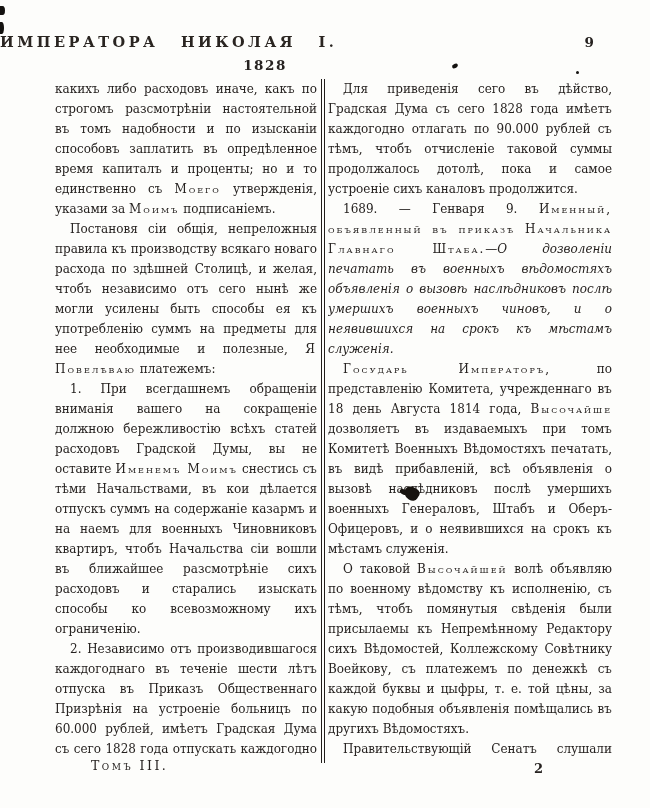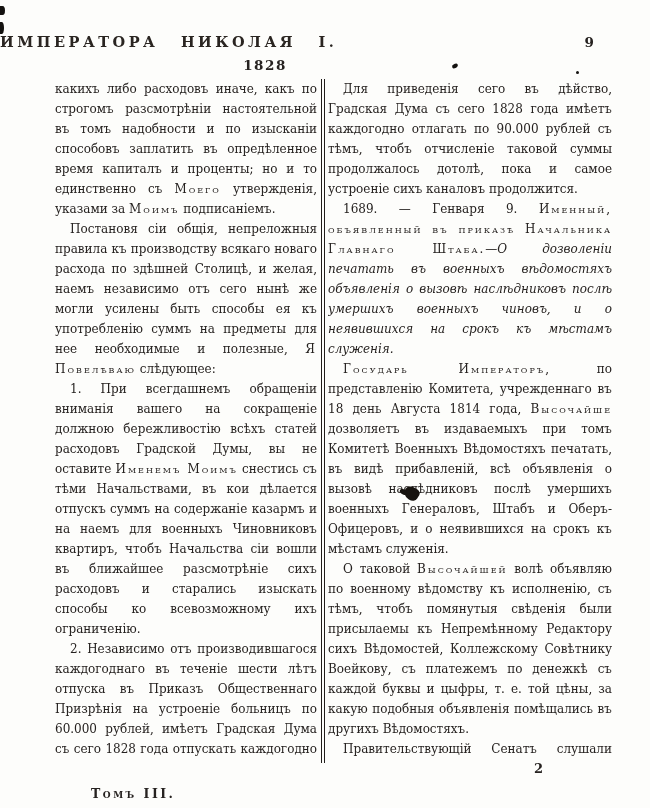--- a/index.html
+++ b/index.html
@@ -56,22 +56,22 @@
   }
   .col p { margin: 0; }
   .col p.indent { text-indent: 15px; }
 
   .r-sc { font-variant: small-caps; letter-spacing: 2px; }
   .r-i  { font-style: italic; }
   .r-b  { font-weight: normal; }
 
   
   .volume-footer {
-    position: absolute; top: 786px; left: 91px;
-    font-size: 12.5px; font-weight: bold;
+    position: absolute; top: 758px; left: 91px;
+    font-size: 12.5px; font-weight: normal;
     font-variant: small-caps; letter-spacing: 2.5px;
   }
   .signature-mark {
     position: absolute; top: 761px; left: 534px;
     font-size: 13px; font-weight: bold;
   }
 
   
   .speck { position: absolute; background: #141210; }
   .speck-edge1 { left: 0; top: 6px;  width: 5px; height: 9px; border-radius: 0 60% 60% 0; }
@@ -96,21 +96,21 @@
 
 <div class="page">
 
   <div class="running-title">ИМПЕРАТОРА НИКОЛАЯ I.</div>
   <div class="page-number">9</div>
   <div class="year-line">1828</div>
 
   <div class="columns">
     <div class="col col-left">
         <p><span>какихъ либо расходовъ иначе, какъ по строгомъ разсмотрѣніи настоятельной въ томъ надобности и по изысканіи способовъ заплатить въ опредѣленное время капиталъ и проценты; но и то единственно съ </span><span class="r-sc">Моего</span><span> утвержденія, указами за </span><span class="r-sc">Моимъ</span><span> подписаніемъ.</span></p>
-        <p class="indent"><span>Постановя сіи общія, непреложныя правила къ производству всякаго новаго расхода по здѣшней Столицѣ, и желая, наемъ независимо отъ сего нынѣ же могли усилены быть способы ея къ употребленію суммъ на предметы для нее необходимые и полезные, </span><span class="r-sc">Я Повелѣваю</span><span> слѣдующее:</span></p>
+        <p class="indent"><span>Постановя сіи общія, непреложныя правила къ производству всякаго новаго расхода по здѣшней Столицѣ, и желая, чтобъ независимо отъ сего нынѣ же могли усилены быть способы ея къ употребленію суммъ на предметы для нее необходимые и полезные, </span><span class="r-sc">Я Повелѣваю</span><span> платежемъ:</span></p>
         <p class="indent"><span>1. При всегдашнемъ обращеніи вниманія вашего на сокращеніе должною бережливостію всѣхъ статей расходовъ Градской Думы, вы не оставите </span><span class="r-sc">Именемъ Моимъ</span><span> снестись съ тѣми Начальствами, въ кои дѣлается отпускъ суммъ на содержаніе казармъ и на наемъ для военныхъ Чиновниковъ квартиръ, чтобъ Начальства сіи вошли въ ближайшее разсмотрѣніе сихъ расходовъ и старались изыскать способы ко всевозможному ихъ ограниченію.</span></p>
         <p class="indent"><span>2. Независимо отъ производившагося каждогоднаго въ теченіе шести лѣтъ отпуска въ Приказъ Общественнаго Призрѣнія на устроеніе больницъ по 60.000 рублей, имѣетъ Градская Дума съ сего 1828 года отпускать каждогодно и на томъ же основаніи по 100.000 рублей, такъ, чтобъ суммы, на больницы отлагаемыя, могли въ непродолжительномъ времени составить достаточный для удовлетворенія сего предмета капиталъ.</span></p>
         <p class="indent"><span>3. Не ограничиваясь симъ въ видахъ моихъ относительно полезныхъ для Столицы устроеній, и находя, что при чисткѣ каналовъ, нынѣ предпринятой, безъ особенныхъ мѣръ къ предохраненію ихъ отъ засоренія, могутъ они въ скоромъ времени подвергнуться тѣмъ же неудобствамъ, я, соотвѣтственно предположенію вышеупомянутаго Комитета, признаю по-</span></p>
       </div>
     <div class="divider"></div>
     <div class="col col-right">
         <p class="indent"><span>Для приведенія сего въ дѣйство, Градская Дума съ сего 1828 года имѣетъ каждогодно отлагать по 90.000 рублей съ тѣмъ, чтобъ отчисленіе таковой суммы продолжалось дотолѣ, пока и самое устроеніе сихъ каналовъ продолжится.</span></p>
         <p class="indent"><span class="r-b">1689.</span><span> — Генваря 9. </span><span class="r-sc">Именный, объявленный въ приказѣ Начальника Главнаго Штаба.</span><span>—</span><span class="r-i">О дозволеніи печатать въ военныхъ вѣдомостяхъ объявленія о вызовѣ наслѣдниковъ послѣ умершихъ военныхъ чиновъ, и о неявившихся на срокъ къ мѣстамъ служенія.</span></p>
         <p class="indent"><span class="r-sc">Государь Императоръ</span><span>, по представленію Комитета, учрежденнаго въ 18 день Августа 1814 года, </span><span class="r-sc">Высочайше</span><span> дозволяетъ въ издаваемыхъ при томъ Комитетѣ Военныхъ Вѣдомостяхъ печатать, въ видѣ прибавленій, всѣ объявленія о вызовѣ наслѣдниковъ послѣ умершихъ военныхъ Генераловъ, Штабъ и Оберъ-Офицеровъ, и о неявившихся на срокъ къ мѣстамъ служенія.</span></p>
         <p class="indent"><span>О таковой </span><span class="r-sc">Высочайшей</span><span> волѣ объявляю по военному вѣдомству къ исполненію, съ тѣмъ, чтобъ помянутыя свѣденія были присылаемы къ Непремѣнному Редактору сихъ Вѣдомостей, Коллежскому Совѣтнику Воейкову, съ платежемъ по денежкѣ съ каждой буквы и цыфры, т. е. той цѣны, за какую подобныя объявленія помѣщались въ другихъ Вѣдомостяхъ.</span></p>

